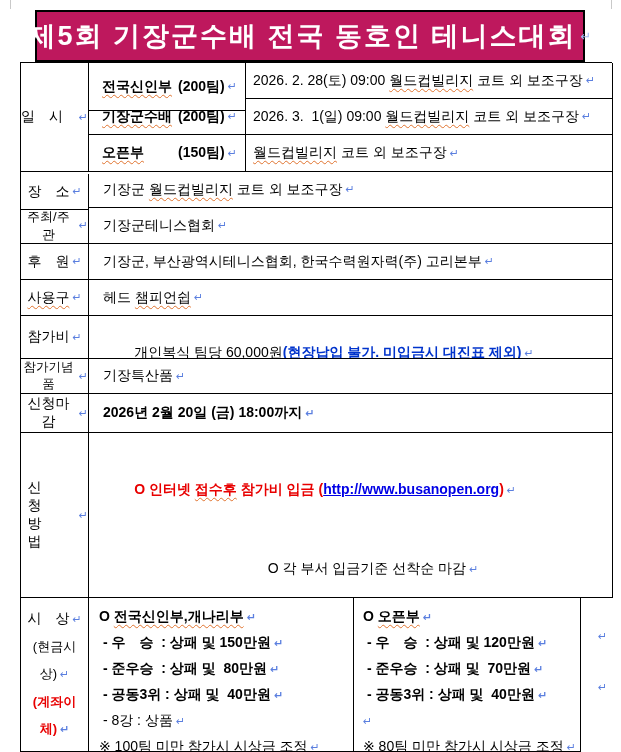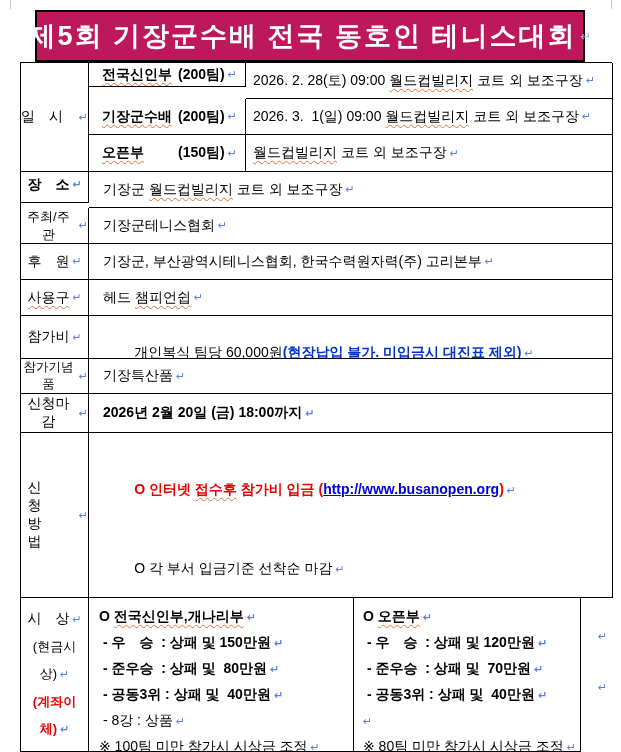--- a/index.html
+++ b/index.html
@@ -51,21 +51,21 @@
     <span class="pil">↵</span>
   </div>
 
   <div class="tbl" style="left:20px;top:62px;width:592px;height:535px;">
 
     <div class="c lab" style="left:0;top:0;width:68px;height:109px;justify-content:space-between;">
       <span>일　시</span>
         <span class="pil">↵</span>
     </div>
 
-    <div class="c mid dept" style="left:68px;top:0;width:157px;height:24px;">
+    <div class="c mid dept" style="left:68px;top:0;width:157px;height:48px;">
       <span class="b"><span class="dname sq">전국신인부</span><span>(200팀)</span></span>
         <span class="pil">↵</span>
     </div>
     <div class="c mid dates" style="left:225px;top:0;width:367px;height:36px;">
       <span class="pre">2026. 2. 28(토) 09:00 </span>
         <span class="sq">월드컵빌리지</span>
         <span class="pre"> 코트 외 보조구장</span>
         <span class="pil">↵</span>
     </div>
 
@@ -83,21 +83,21 @@
     <div class="c mid dept" style="left:68px;top:72px;width:157px;height:37px;">
       <span class="b"><span class="dname sq">오픈부</span><span>(150팀)</span></span>
         <span class="pil">↵</span>
     </div>
     <div class="c mid dates" style="left:225px;top:72px;width:367px;height:37px;">
         <span class="sq">월드컵빌리지</span>
         <span class="pre"> 코트 외 보조구장</span>
         <span class="pil">↵</span>
     </div>
 
-    <div class="c lab" style="left:0;top:104px;width:68px;height:36px;font-weight:bold;">
+    <div class="c lab" style="left:0;top:111px;width:68px;height:36px;">
       <span>장　소</span>
         <span class="pil">↵</span>
     </div>
     <div class="c mid pad14" style="left:68px;top:109px;width:524px;height:36px;">
       <span class="pre">기장군 </span>
         <span class="sq">월드컵빌리지</span>
         <span class="pre"> 코트 외 보조구장</span>
         <span class="pil">↵</span>
     </div>
 
@@ -159,21 +159,21 @@
     </div>
 
     <div class="c lab" style="left:0;top:370px;width:68px;height:165px;gap:28px;">
       <span>신청방법</span>
         <span class="pil">↵</span>
     </div>
     <div class="c methodbox" style="left:68px;top:370px;width:524px;height:165px;">
       <div class="line" style="padding-left:14px;">
         <span class="b red"><span>O 인터넷 </span><span class="sq">접수후</span><span> 참가비 입금 </span><span>(</span></span><a class="url" href="#">http://www.busanopen.org</a><span class="b red">)</span><span class="pil">↵</span>
       </div>
-      <div class="line" style="padding-left:14px;">
+      <div class="line" style="padding-left:14px;text-align:center;">
         <span>O 각 부서 입금기준 선착순 마감</span><span class="pil">↵</span>
       </div>
 
     </div>
   </div>
 
   <div class="tbl" style="left:20px;top:597px;width:560px;height:155px;border-top:none;">
     <div class="c lab" style="left:0;top:0;width:68px;height:155px;">
       <div class="labwrap">
         <div><span>시　상</span><span class="pil">↵</span></div>

